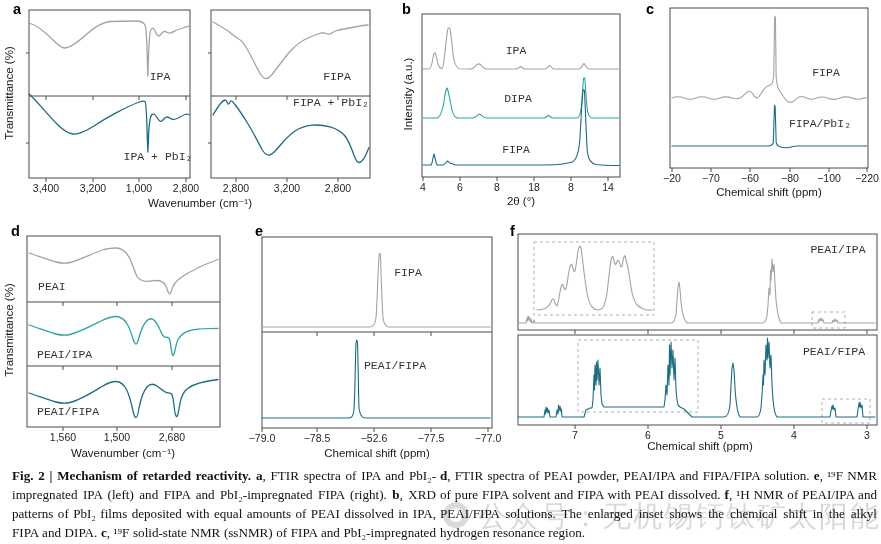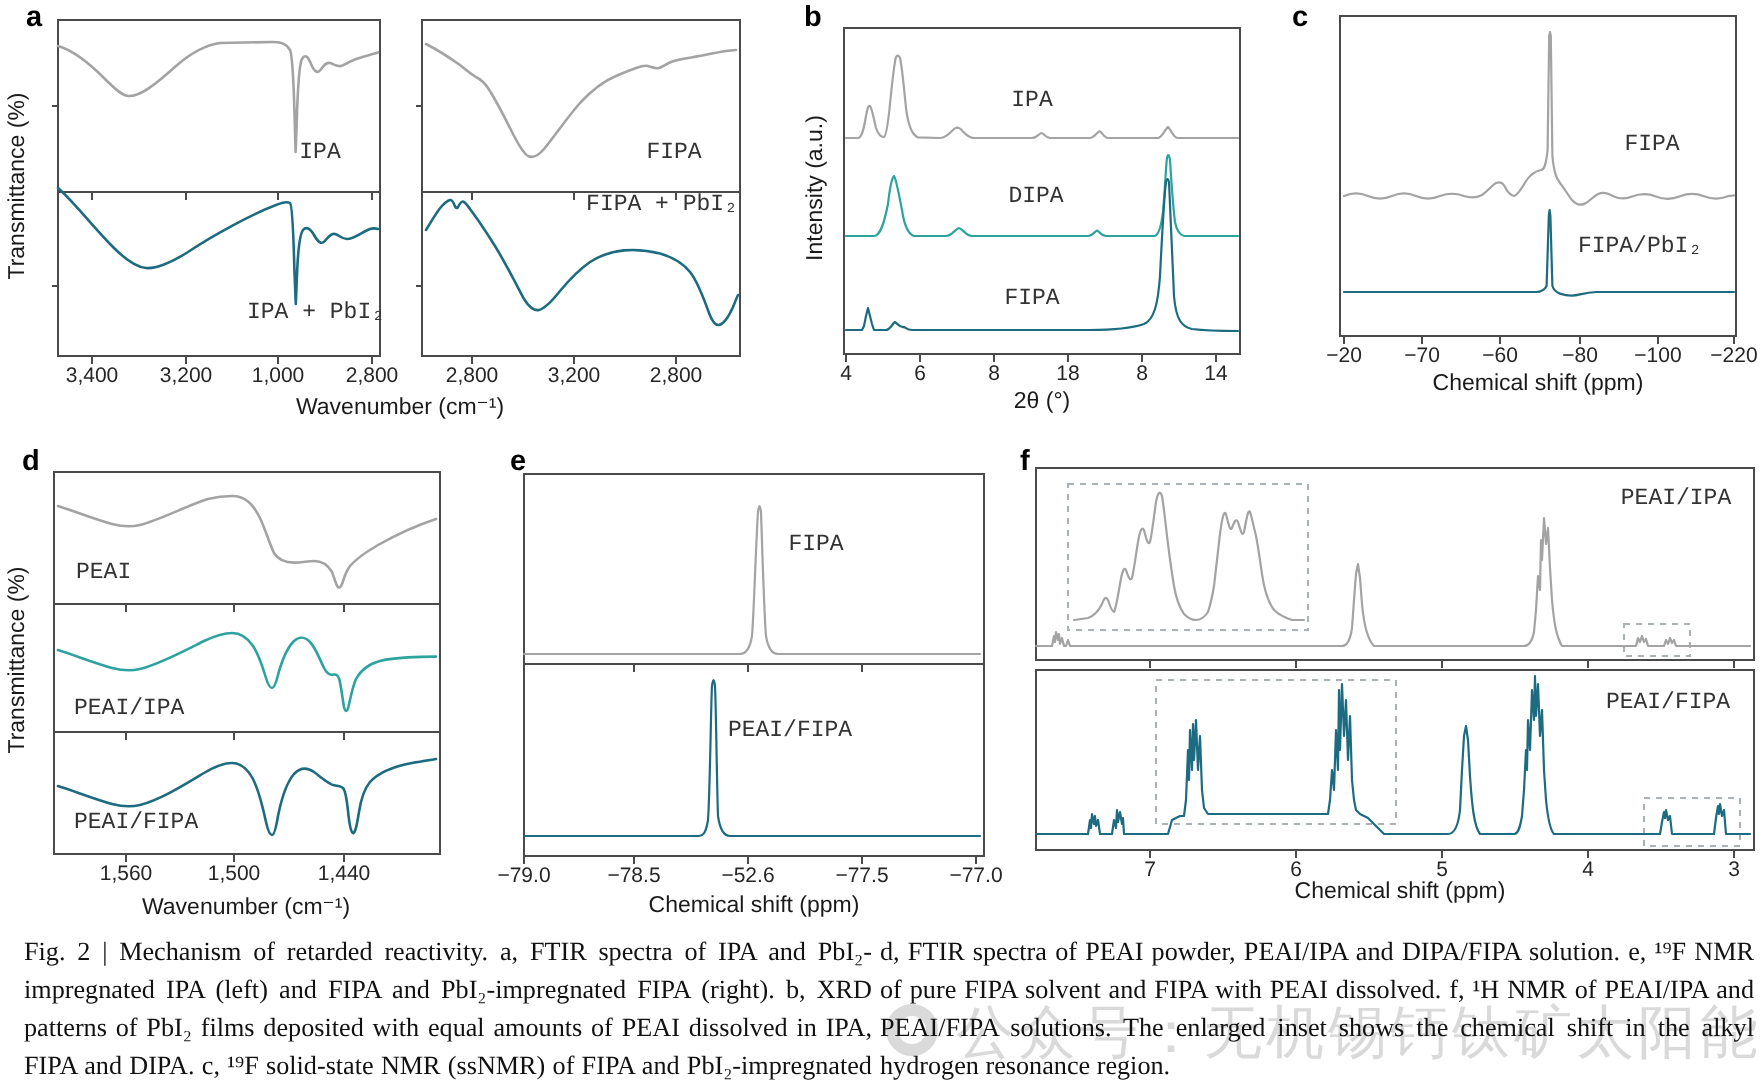--- a/index.html
+++ b/index.html
@@ -16,21 +16,21 @@
   .dash{fill:none;stroke:#a9b2b4;stroke-width:1;stroke-dasharray:3,3;}
   .lbl{position:absolute;font-size:11.5px;color:#333;white-space:nowrap;font-family:Liberation Mono, monospace;}
   .ctr{transform:translateX(-50%);}
   .tickl{position:absolute;font-size:10.5px;color:#262626;transform:translateX(-50%);white-space:nowrap;}
   .axl{position:absolute;font-size:11.5px;color:#1a1a1a;white-space:nowrap;transform:translateX(-50%);}
   .ylab{position:absolute;width:160px;text-align:center;font-size:11.5px;color:#1a1a1a;
         transform:rotate(-90deg);white-space:nowrap;}
   .plet{position:absolute;font-size:14.5px;font-weight:bold;color:#000;}
   .cap{position:absolute;top:466px;font-family:"Liberation Serif","DejaVu Serif",serif;
        font-size:13.1px;line-height:19px;color:#111;text-align:justify;z-index:2;}
-  .cap b{font-weight:400;}
+  .cap b{font-weight:700;}
   #wm{position:absolute;left:478px;top:497px;width:400px;z-index:1;
       font-size:29px;color:#b5b5b5;opacity:.5;letter-spacing:2px;white-space:nowrap;overflow:hidden;}
   #wmc{position:absolute;left:443px;top:502px;width:14px;height:14px;border:6px solid #b5b5b5;
        opacity:.5;border-radius:50%;z-index:1;}
 </style>
 </head>
 <body>
 
 <div id="fig">
 
@@ -136,21 +136,21 @@
   <div class="tickl" style="left:790px;top:172px">−80</div>
   <div class="tickl" style="left:829px;top:172px">−100</div>
   <div class="tickl" style="left:867px;top:172px">−220</div>
   <div class="axl" style="left:769px;top:186px">Chemical shift (ppm)</div>
   <div class="lbl ctr" style="left:826px;top:66px">FIPA</div>
   <div class="lbl ctr" style="left:820px;top:117px">FIPA/PbI₂</div>
 
   <div class="ylab" style="left:-71px;top:324px">Transmittance (%)</div>
   <div class="tickl" style="left:63px;top:431px">1,560</div>
   <div class="tickl" style="left:117px;top:431px">1,500</div>
-  <div class="tickl" style="left:172px;top:431px">1,440</div>
+  <div class="tickl" style="left:172px;top:431px">2,680</div>
   <div class="axl" style="left:123px;top:446px">Wavenumber (cm⁻¹)</div>
   <div class="lbl" style="left:38px;top:280px">PEAI</div>
   <div class="lbl" style="left:37px;top:348px">PEAI/IPA</div>
   <div class="lbl" style="left:37px;top:405px">PEAI/FIPA</div>
 
   <div class="tickl" style="left:262px;top:432px">−79.0</div>
   <div class="tickl" style="left:317px;top:432px">−78.5</div>
   <div class="tickl" style="left:374px;top:432px">−52.6</div>
   <div class="tickl" style="left:431px;top:432px">−77.5</div>
   <div class="tickl" style="left:488px;top:432px">−77.0</div>
@@ -164,15 +164,15 @@
   <div class="tickl" style="left:794px;top:429px">4</div>
   <div class="tickl" style="left:867px;top:429px">3</div>
   <div class="axl" style="left:700px;top:440px">Chemical shift (ppm)</div>
   <div class="lbl ctr" style="left:838px;top:243px">PEAI/IPA</div>
   <div class="lbl ctr" style="left:834px;top:345px">PEAI/FIPA</div>
 
   <div id="wmc"></div>
   <div id="wm">公众号：无机锡钙钛矿太阳能电池</div>
 
   <p class="cap" style="left:12px;width:424px;margin:0"><b>Fig. 2 | Mechanism of retarded reactivity. a</b><span>, FTIR spectra of IPA and PbI₂-impregnated IPA (left) and FIPA and PbI₂-impregnated FIPA (right). </span><b>b</b><span>, XRD patterns of PbI₂ films deposited with equal amounts of PEAI dissolved in IPA, FIPA and DIPA. </span><b>c</b><span>, ¹⁹F solid-state NMR (ssNMR) of FIPA and PbI₂-impregnated FIPA.</span></p>
-  <p class="cap" style="left:440px;width:437px;margin:0"><b>d</b><span>, FTIR spectra of PEAI powder, PEAI/IPA and DIPA/FIPA solution. </span><b>e</b><span>, ¹⁹F NMR of pure FIPA solvent and FIPA with PEAI dissolved. </span><b>f</b><span>, ¹H NMR of PEAI/IPA and PEAI/FIPA solutions. The enlarged inset shows the chemical shift in the alkyl hydrogen resonance region.</span></p>
+  <p class="cap" style="left:440px;width:437px;margin:0"><b>d</b><span>, FTIR spectra of PEAI powder, PEAI/IPA and FIPA/FIPA solution. </span><b>e</b><span>, ¹⁹F NMR of pure FIPA solvent and FIPA with PEAI dissolved. </span><b>f</b><span>, ¹H NMR of PEAI/IPA and PEAI/FIPA solutions. The enlarged inset shows the chemical shift in the alkyl hydrogen resonance region.</span></p>
 
 </div>
 
 </body></html>

